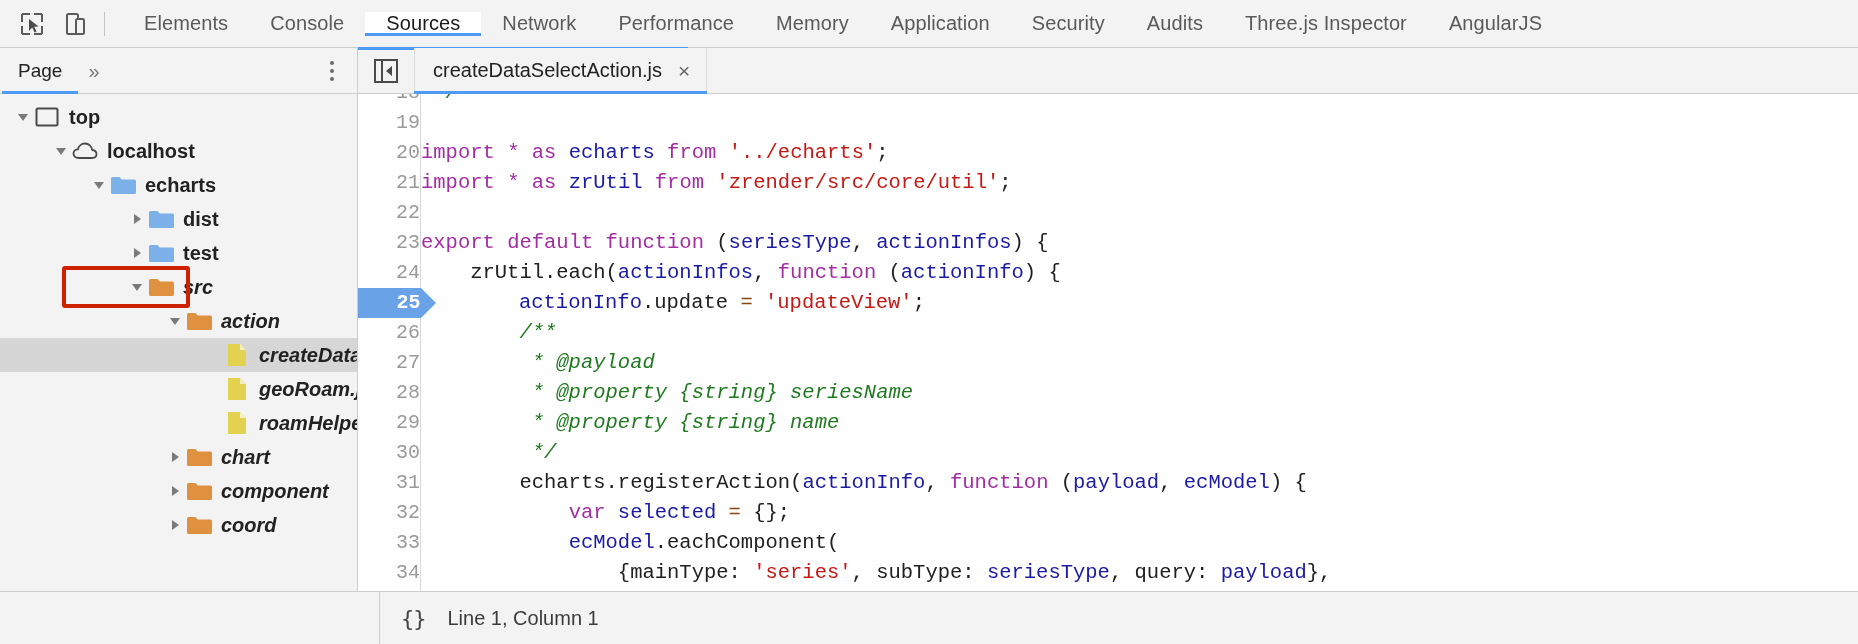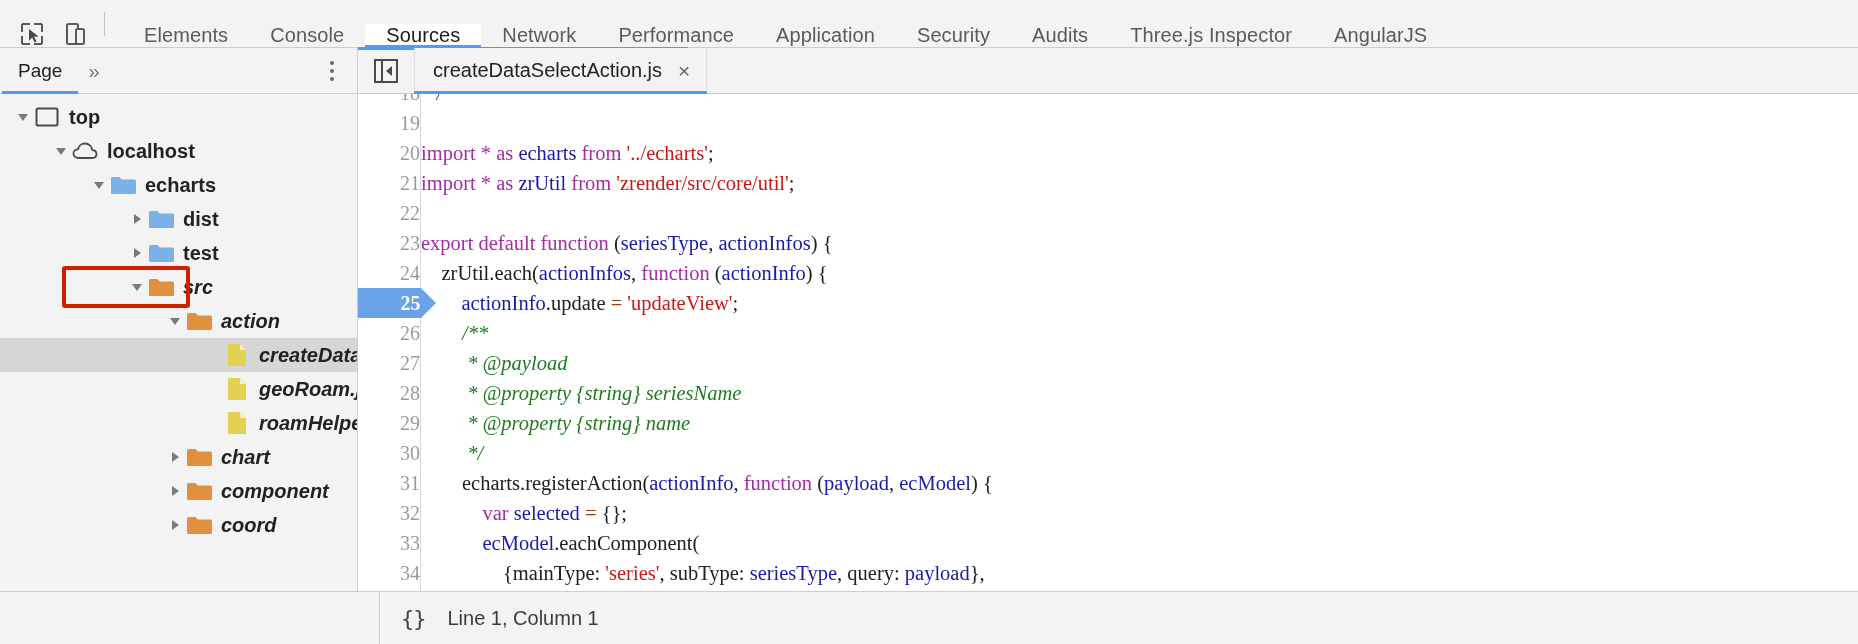--- a/index.html
+++ b/index.html
@@ -24,21 +24,21 @@
     position: relative;
   }
 
   
   .main-toolbar {
     height: 47px;
     min-height: 47px;
     background: #f3f3f3;
     border-bottom: 1px solid #cdcdcd;
     display: flex;
-    align-items: flex-end;
+    align-items: center;
     position: relative;
   }
   .tool-btn {
     width: 44px;
     display: flex;
     align-items: center;
     justify-content: center;
     cursor: pointer;
   }
   .tool-btn:first-child { margin-left: 10px; }
@@ -275,21 +275,21 @@
     background: #ffffff;
     position: relative;
   }
   .code-scroll {
     flex: 1;
     display: flex;
     overflow: hidden;
   }
   .code-table {
     border-collapse: collapse;
-    font-family: Liberation Serif, serif;
+    font-family: Liberation Mono, monospace;
     font-size: 20.5px;
     line-height: 30px;
     width: 100%;
     table-layout: fixed;
   }
   .code-table td { padding: 0; vertical-align: top; }
   .gutter-cell {
     width: 62px;
     text-align: right;
     padding-right: 12px;
@@ -414,20 +414,23 @@
       <div class="main-tab selected">
           <span>Sources</span>
         </div>
       <div class="main-tab">
           <span>Network</span>
         </div>
       <div class="main-tab">
           <span>Performance</span>
         </div>
       <div class="main-tab">
+          <span>Memory</span>
+        </div>
+      <div class="main-tab">
           <span>Application</span>
         </div>
       <div class="main-tab">
           <span>Security</span>
         </div>
       <div class="main-tab">
           <span>Audits</span>
         </div>
       <div class="main-tab">
           <span>Three.js Inspector</span>

